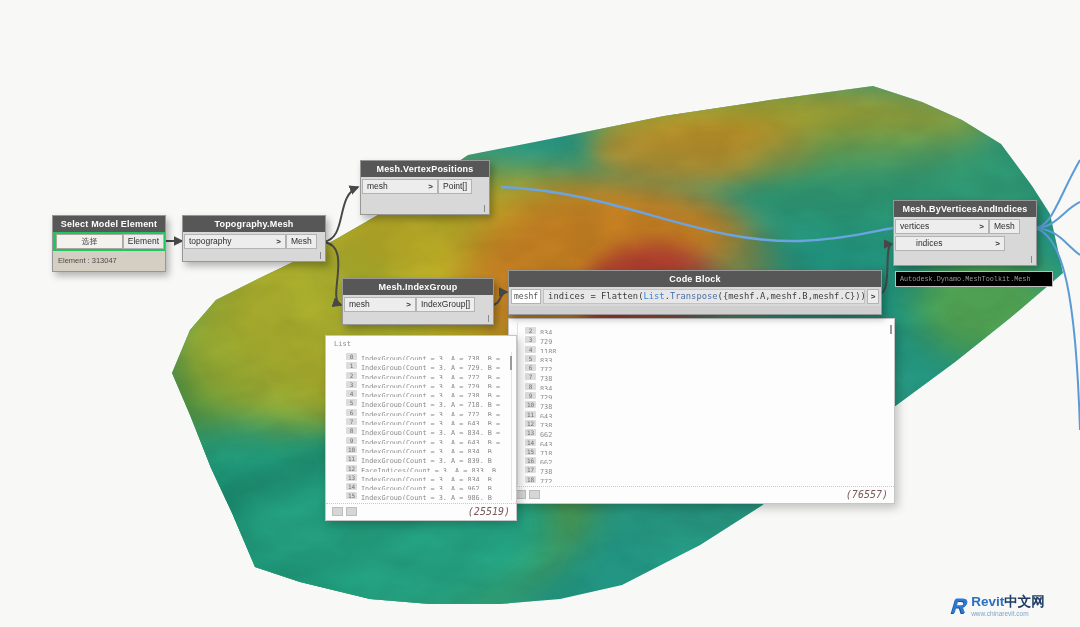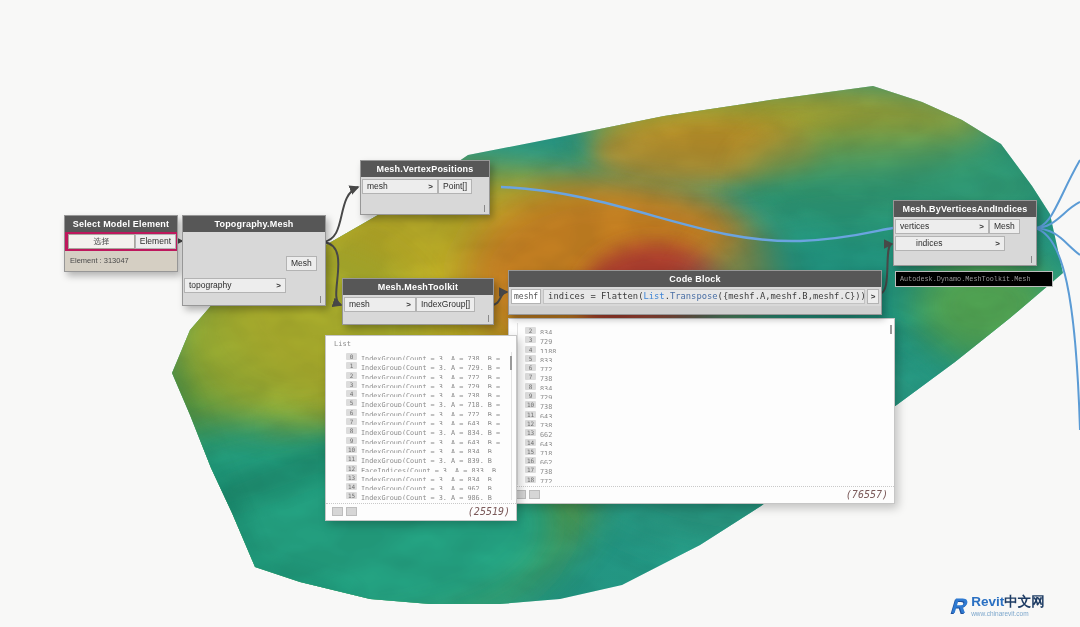--- a/index.html
+++ b/index.html
@@ -190,33 +190,33 @@
     <path d="M879,294 C893,294 883,244 892,244" fill="none" stroke-width="2" marker-end="url(#arr)" stroke="#484848"></path>
     <path d="M501,187 C620,192 700,244 800,241 C850,239 878,230 893,228" fill="none" stroke-width="2.5" stroke="#6ba4e0"></path>
     <g fill="none" stroke-width="2">
       <path d="M1034,228 C1052,228 1058,198 1080,160" stroke="#5b9bd5"></path>
       <path d="M1034,228 C1056,228 1062,211 1080,202" stroke="#5b9bd5"></path>
       <path d="M1034,228 C1058,229 1064,243 1080,255" stroke="#5b9bd5"></path>
       <path d="M1034,228 C1064,234 1076,300 1080,430" stroke="#5b9bd5"></path>
     </g>
   </svg>
 
-  <div class="node" style="left:64px;top:215px;width:112px;">
+  <div class="node" style="left:52px;top:215px;width:112px;">
     <div class="nheader">Select Model Element</div>
-    <div class="nrow" style="background:#be185d;">
+    <div class="nrow" style="background:#22c55e;">
       <div class="smx-btn" style="width:66px;margin-left:2px;">选择</div>
       <div class="port">Element</div>
     </div>
     <div class="smx-body">Element : 313047</div>
   </div>
 
   <div class="node" style="left:182px;top:215px;width:142px;">
     <div class="nheader">Topography.Mesh</div>
     <div class="nrow">
-      <div class="port in" style="width:92px;margin-top:44px;">
+      <div class="port in" style="width:92px;">
         <span>topography</span>
         <span class="chev">&gt;</span>
       </div>
       <div class="port">Mesh</div>
     </div>
     <div class="strip" style="height:10px;">
       <div class="lace"></div>
     </div>
   </div>
 
@@ -228,21 +228,21 @@
         <span class="chev">&gt;</span>
       </div>
       <div class="port">Point[]</div>
     </div>
     <div class="strip" style="height:18px;">
       <div class="lace"></div>
     </div>
   </div>
 
   <div class="node" style="left:342px;top:278px;width:150px;">
-    <div class="nheader">Mesh.MeshToolkit</div>
+    <div class="nheader">Mesh.IndexGroup</div>
     <div class="nrow">
       <div class="port in" style="width:62px;">
         <span>mesh</span>
         <span class="chev">&gt;</span>
       </div>
       <div class="port">IndexGroup[]</div>
     </div>
     <div class="strip" style="height:10px;">
       <div class="lace"></div>
     </div>

